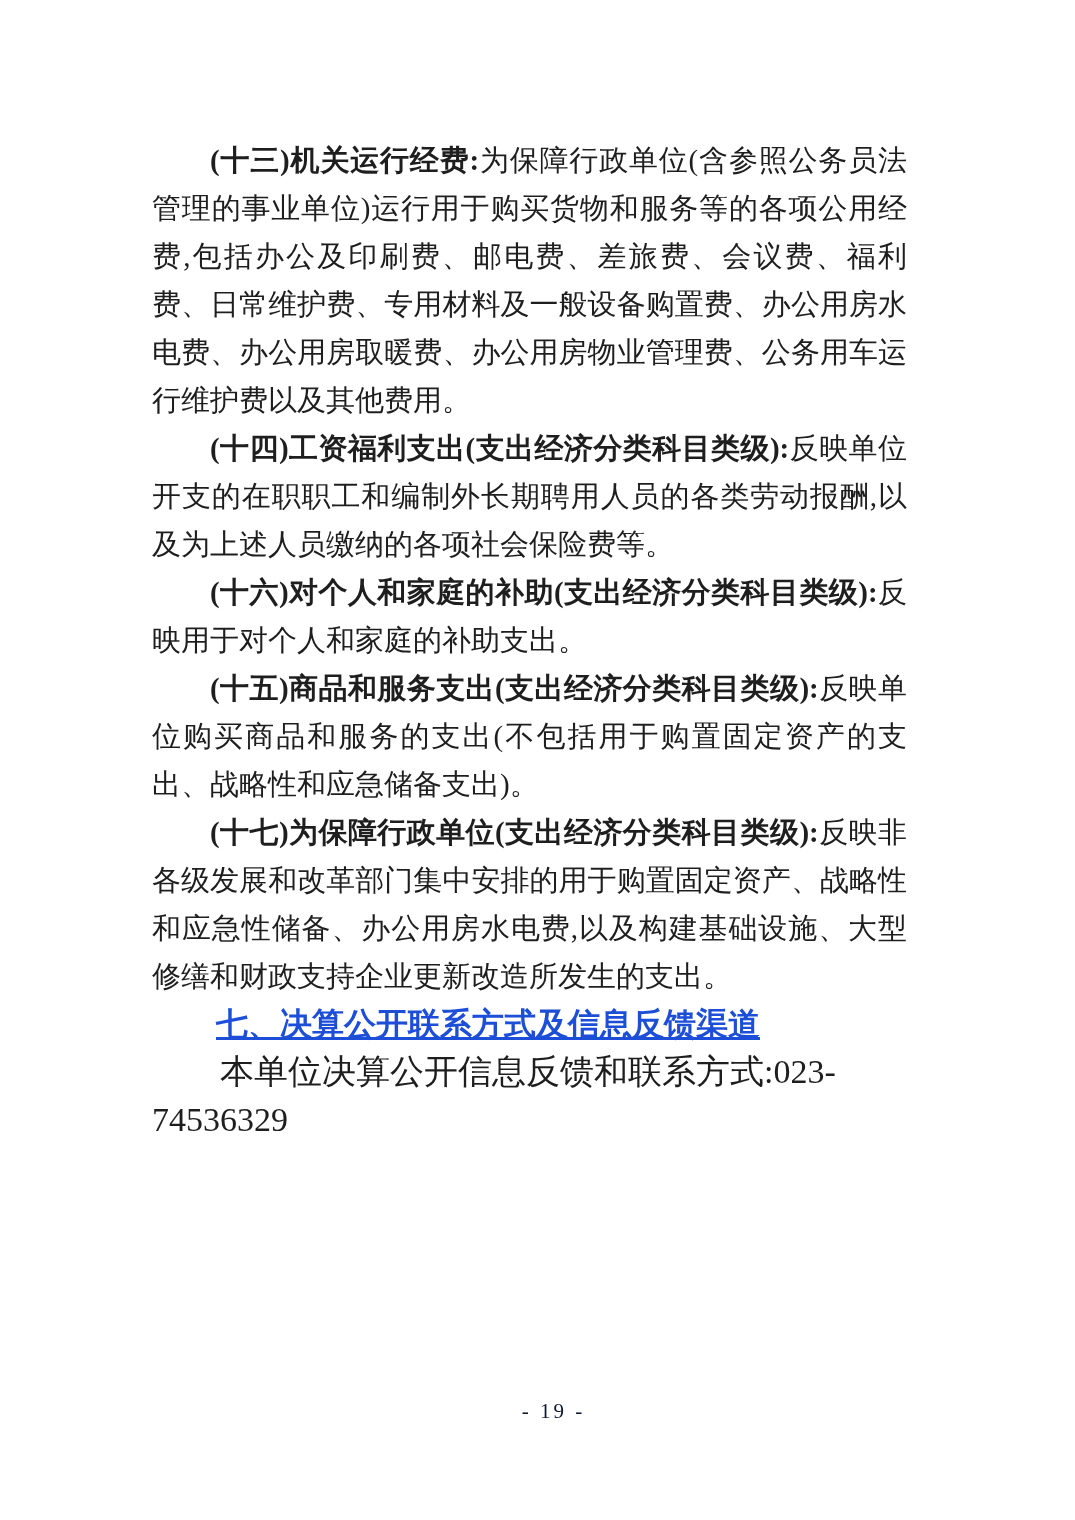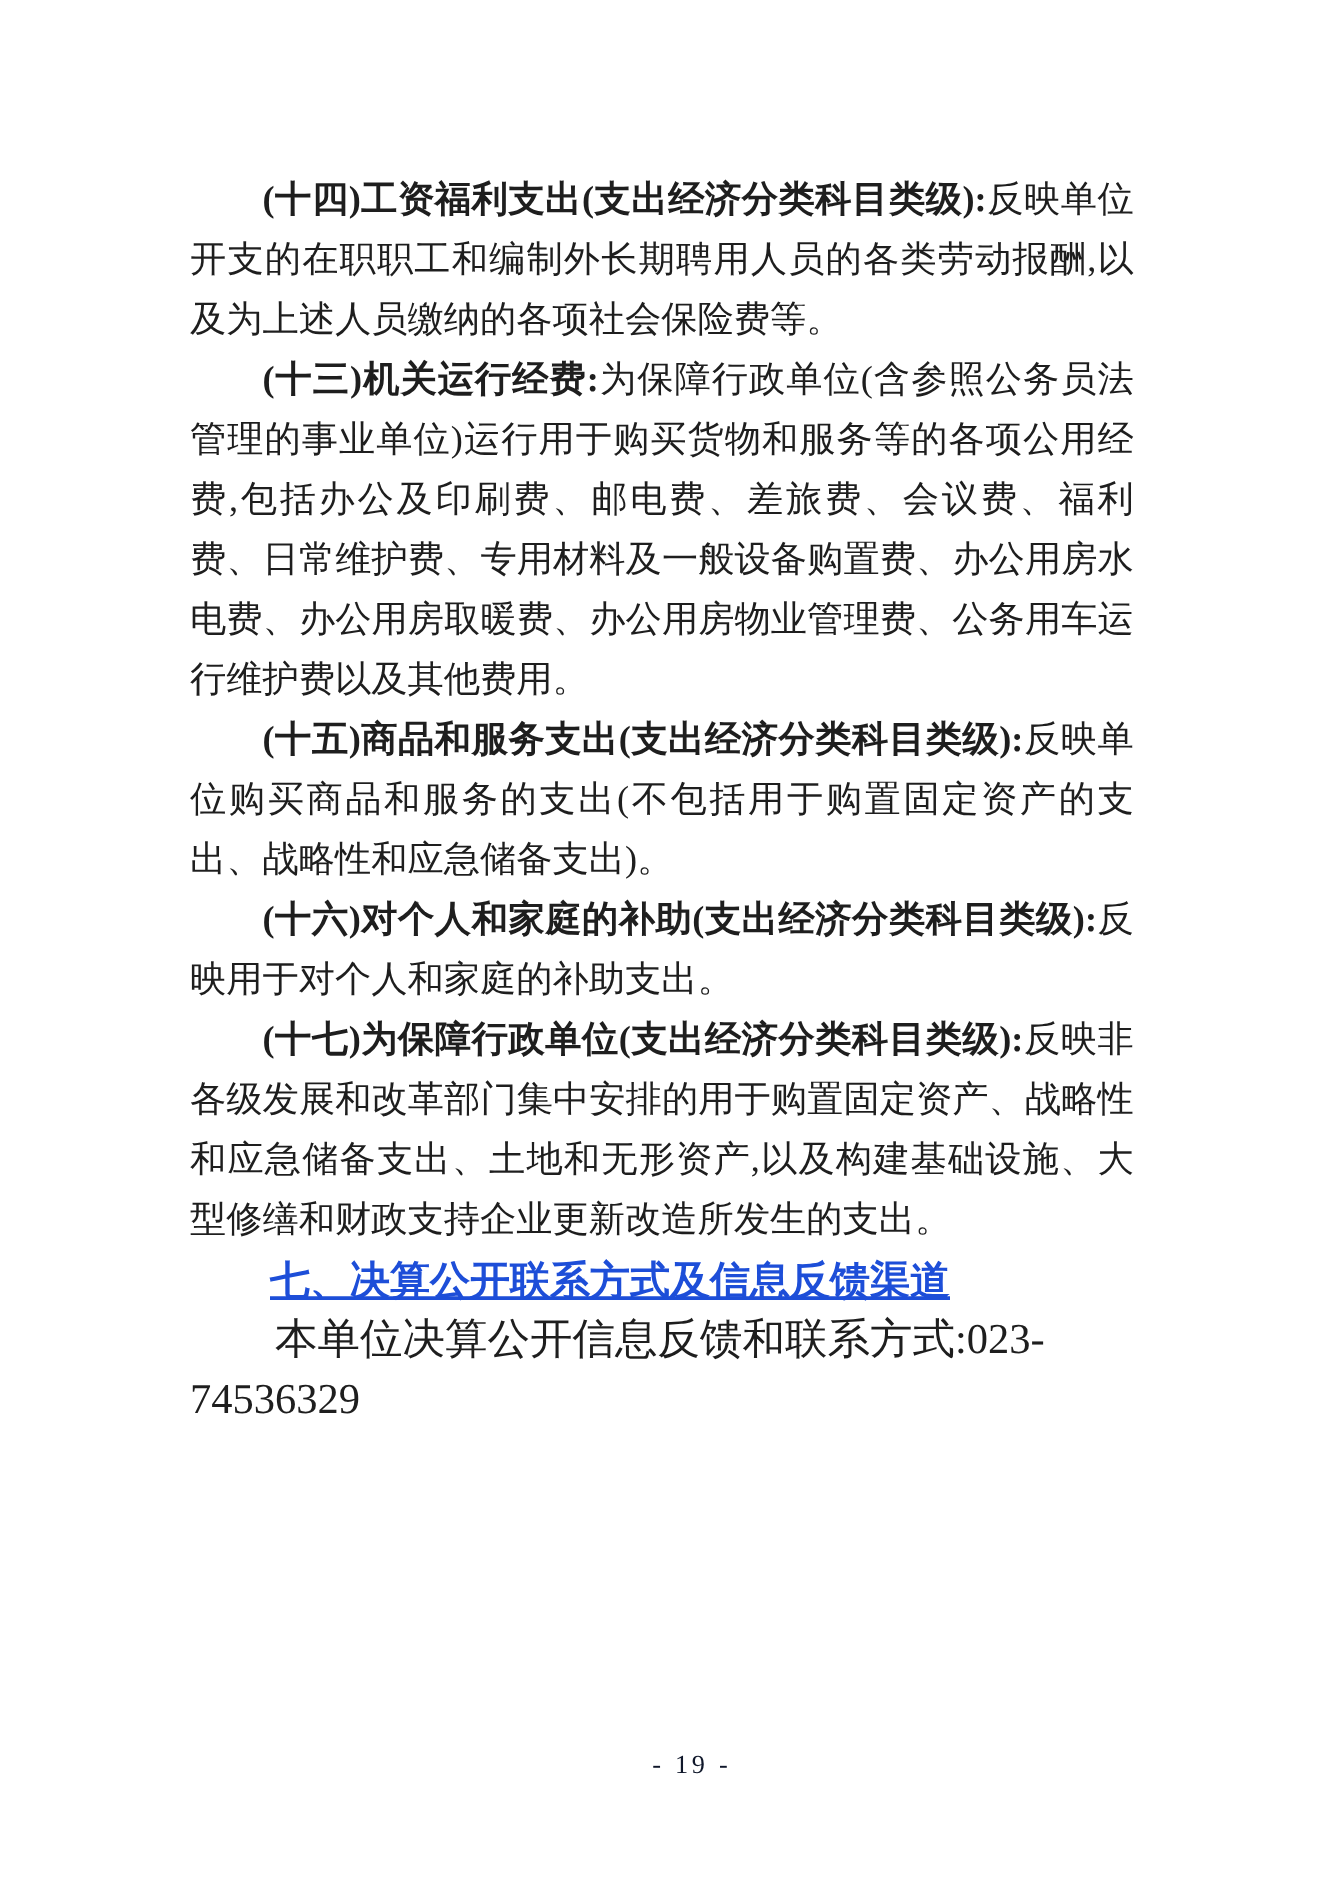--- a/index.html
+++ b/index.html
@@ -61,29 +61,29 @@
     color: #0f172a;
     letter-spacing: 3px;
   }
 </style>
 </head>
 <body>
 
 <div class="page">
   <main class="content">
 
+    <p class="para"><span class="lead">(十三)机关运行经费:</span><span class="body-text">为保障行政单位(含参照公务员法管理的事业单位)运行用于购买货物和服务等的各项公用经费,包括办公及印刷费、邮电费、差旅费、会议费、福利费、日常维护费、专用材料及一般设备购置费、办公用房水电费、办公用房取暖费、办公用房物业管理费、公务用车运行维护费以及其他费用。</span></p>
+
     <p class="para"><span class="lead">(十四)工资福利支出(支出经济分类科目类级):</span><span class="body-text">反映单位开支的在职职工和编制外长期聘用人员的各类劳动报酬,以及为上述人员缴纳的各项社会保险费等。</span></p>
 
-    <p class="para"><span class="lead">(十三)机关运行经费:</span><span class="body-text">为保障行政单位(含参照公务员法管理的事业单位)运行用于购买货物和服务等的各项公用经费,包括办公及印刷费、邮电费、差旅费、会议费、福利费、日常维护费、专用材料及一般设备购置费、办公用房水电费、办公用房取暖费、办公用房物业管理费、公务用车运行维护费以及其他费用。</span></p>
+    <p class="para"><span class="lead">(十六)对个人和家庭的补助(支出经济分类科目类级):</span><span class="body-text">反映用于对个人和家庭的补助支出。</span></p>
 
     <p class="para"><span class="lead">(十五)商品和服务支出(支出经济分类科目类级):</span><span class="body-text">反映单位购买商品和服务的支出(不包括用于购置固定资产的支出、战略性和应急储备支出)。</span></p>
 
-    <p class="para"><span class="lead">(十六)对个人和家庭的补助(支出经济分类科目类级):</span><span class="body-text">反映用于对个人和家庭的补助支出。</span></p>
-
-    <p class="para"><span class="lead">(十七)为保障行政单位(支出经济分类科目类级):</span><span class="body-text">反映非各级发展和改革部门集中安排的用于购置固定资产、战略性和应急储备支出、土地和无形资产,以及构建基础设施、大型修缮和财政支持企业更新改造所发生的支出。</span></p>
+    <p class="para"><span class="lead">(十七)为保障行政单位(支出经济分类科目类级):</span><span class="body-text">反映非各级发展和改革部门集中安排的用于购置固定资产、战略性和应急性储备、办公用房水电费,以及构建基础设施、大型修缮和财政支持企业更新改造所发生的支出。</span></p>
 
     <h2 class="section-heading">七、决算公开联系方式及信息反馈渠道</h2>
 
     <p class="contact">本单位决算公开信息反馈和联系方式:023-74536329</p>
 
   </main>
 
   <footer class="page-footer">
     <span>- 19 -</span>
   </footer>

